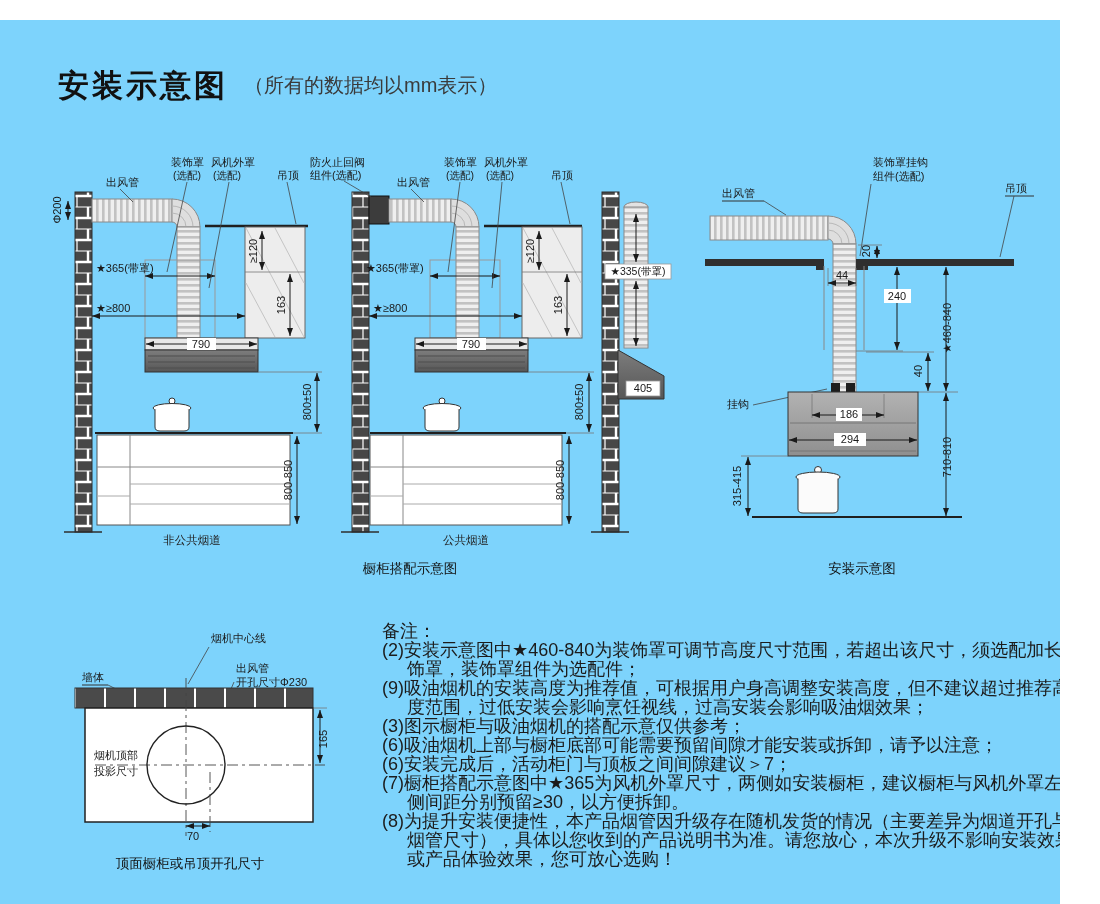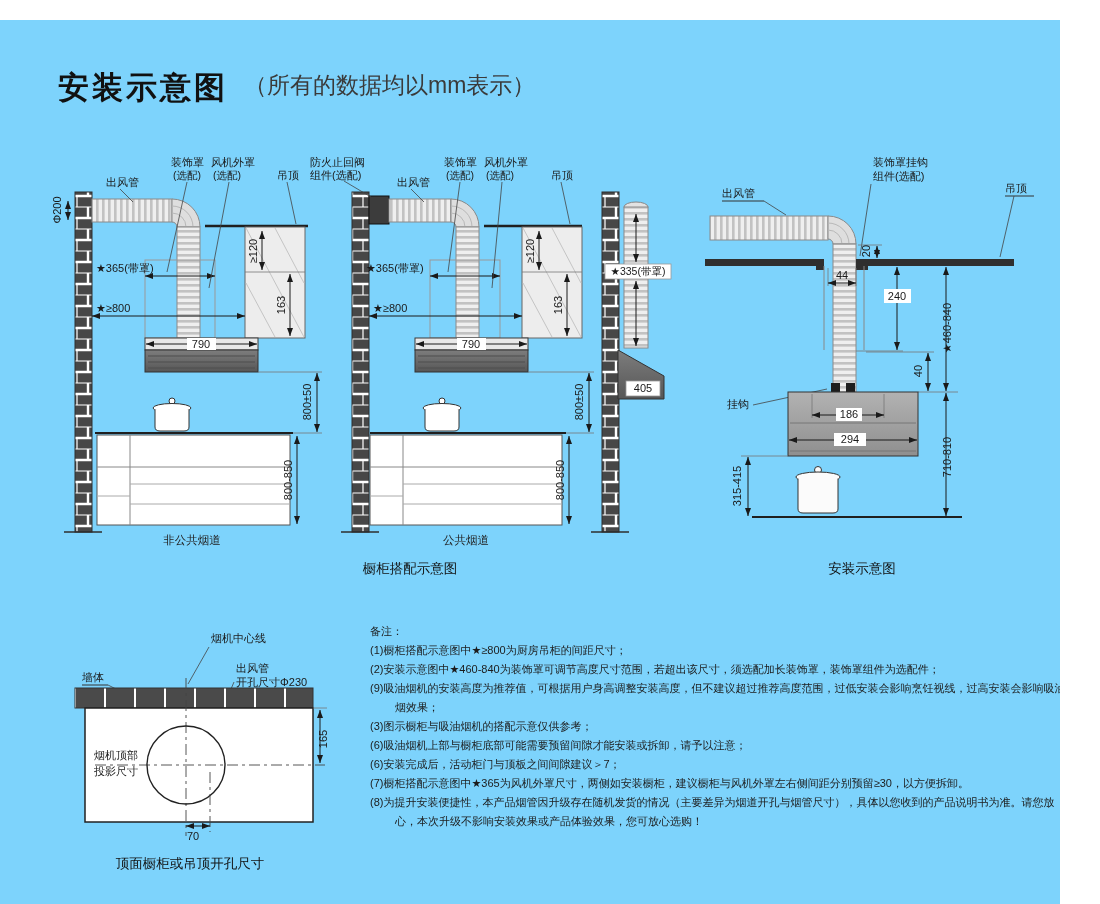--- a/index.html
+++ b/index.html
@@ -1,31 +1,31 @@
 <!DOCTYPE html>
 <html><head>
 <meta charset="utf-8">
 <style>
   html,body{margin:0;padding:0;background:#fff;}
   body{width:1100px;height:904px;position:relative;font-family:"Liberation Sans","DejaVu Sans",sans-serif;}
   .page{position:absolute;inset:0;width:1060px;height:904px;background:#7dd3fc;overflow:hidden;margin-top:20px;}
   .header{position:absolute;left:58px;top:50px;display:flex;align-items:flex-end;gap:16px;}
   .header h1{margin:0;font-size:31px;font-weight:bold;color:#111;letter-spacing:3px;line-height:1;}
-  .header .subtitle{font-size:23px;color:#3a3a3a;padding-bottom:2px;}
+  .header .subtitle{font-size:20px;color:#3a3a3a;padding-bottom:2px;}
   svg{position:absolute;left:0;top:0;}
   svg text{font-family:"Liberation Sans","DejaVu Sans",sans-serif;fill:#1a1a1a;}
   .lbl{font-size:11px;}
   .lbl2{font-size:10.5px;}
   .cap{font-size:11.5px;fill:#222;}
   .cap2{font-size:13.5px;fill:#111;}
   .dim{stroke:#1a1a1a;stroke-width:1;fill:none;}
   .ext{stroke:#777;stroke-width:0.8;fill:none;}
   .ldr{stroke:#444;stroke-width:0.8;fill:none;}
   .cl{stroke:#444;stroke-width:0.9;fill:none;stroke-dasharray:11 4 3 4;}
-  .notes{position:absolute;left:370px;top:602px;width:700px;font-size:11px;line-height:19px;color:#1c1c1c;}
+  .notes{position:absolute;left:382px;top:602px;width:700px;font-size:18px;line-height:19px;color:#1c1c1c;}
   .notes ol{margin:0;padding:0;}
   .notes li{list-style:none;padding-left:25px;text-indent:-25px;}
 </style>
 </head>
 <body>
 
 <div class="page">
 
   <div class="header">
     <h1>安装示意图</h1>
@@ -296,21 +296,20 @@
       <line class="ext" x1="313" y1="688" x2="327" y2="688"></line>
       <line class="dim" x1="320" y1="690" x2="320" y2="743" marker-start="url(#as)" marker-end="url(#ae)"></line>
       <text class="lbl" transform="rotate(-90 327 719)" x="327" y="719" text-anchor="middle">165</text>
       <text class="cap2" x="190" y="848" text-anchor="middle">顶面橱柜或吊顶开孔尺寸</text>
     </g>
   </svg>
 
   <div class="notes">
     <div>备注：</div>
     <ol>
-      <li>(1)橱柜搭配示意图中★≥800为厨房吊柜的间距尺寸；</li>
       <li>(2)安装示意图中★460-840为装饰罩可调节高度尺寸范围，若超出该尺寸，须选配加长装饰罩，装饰罩组件为选配件；</li>
       <li>(9)吸油烟机的安装高度为推荐值，可根据用户身高调整安装高度，但不建议超过推荐高度范围，过低安装会影响烹饪视线，过高安装会影响吸油烟效果；</li>
       <li>(3)图示橱柜与吸油烟机的搭配示意仅供参考；</li>
       <li>(6)吸油烟机上部与橱柜底部可能需要预留间隙才能安装或拆卸，请予以注意；</li>
       <li>(6)安装完成后，活动柜门与顶板之间间隙建议＞7；</li>
       <li>(7)橱柜搭配示意图中★365为风机外罩尺寸，两侧如安装橱柜，建议橱柜与风机外罩左右侧间距分别预留≥30，以方便拆卸。</li>
       <li>(8)为提升安装便捷性，本产品烟管因升级存在随机发货的情况（主要差异为烟道开孔与烟管尺寸），具体以您收到的产品说明书为准。请您放心，本次升级不影响安装效果或产品体验效果，您可放心选购！</li>
     </ol>
   </div>
 

